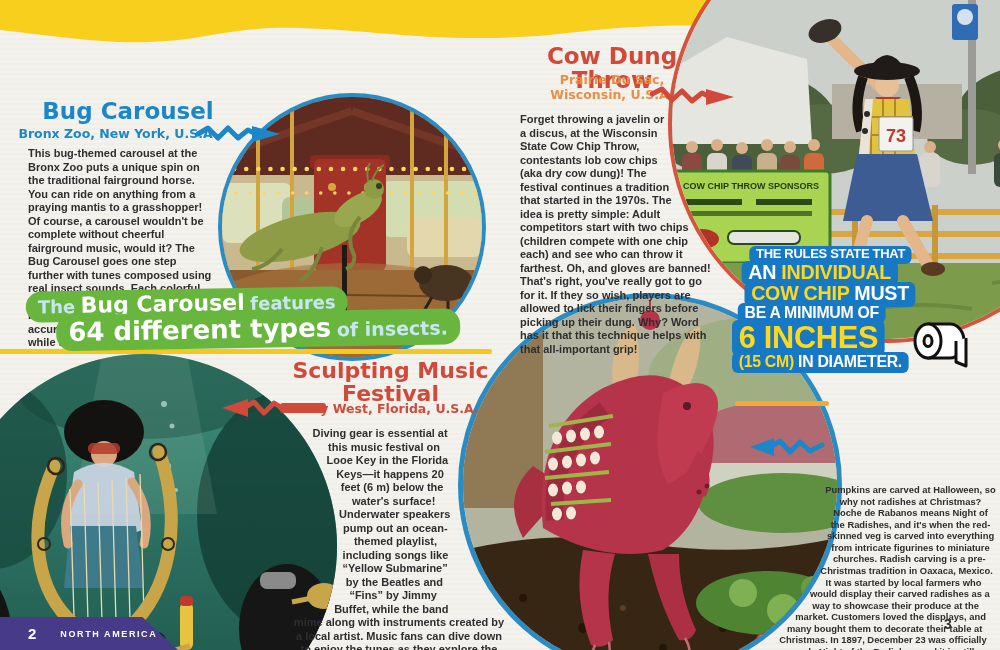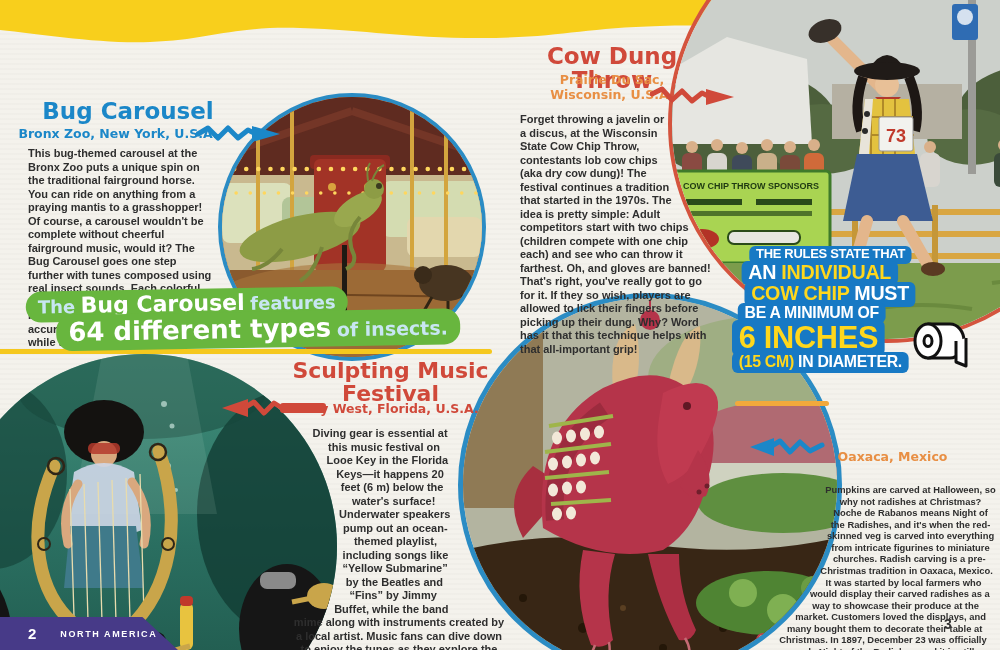--- a/index.html
+++ b/index.html
@@ -345,21 +345,20 @@
     <g fill="#ffffff" stroke="#111" stroke-width="3" stroke-linejoin="round">
       <path d="M16,6 L38,6 A14,17 0 0 1 38,40 L16,40 Z"></path>
       <path d="M44,23 L44,44 L54,48 L54,20"></path>
       <ellipse cx="16" cy="23" rx="13" ry="17"></ellipse>
       <ellipse cx="16" cy="23" rx="4" ry="5.5"></ellipse>
     </g>
   </svg>
 
   <div class="abs dash-orange"></div>
 
-  <div class="abs sec-loc orange-t" style="left:790px;top:449px;width:205px;font-size:12.5px;">Oaxaca, Mexico</div>
 
   <svg class="abs arrow" style="left:750px;top:437px;" width="76" height="20">
     <polygon points="24,1 0,10 24,19" fill="#1b87c8"></polygon>
     <polyline points="20,10 30,4 40,15 50,5 60,14 72,8" fill="none" stroke="#1b87c8" stroke-width="5" stroke-linejoin="round" stroke-linecap="round"></polyline>
   </svg>
 
   <div class="abs bodytxt" style="left:770px;top:484px;width:226px;text-align:center;font-size:9.4px;">
     <div class="spacerL" style="width:55px;height:160px;shape-outside:circle(192px at -125px -4px);"></div>
     <span>Pumpkins are carved at Halloween, so why not radishes at Christmas? Noche de Rabanos means Night of the Radishes, and it's when the red-skinned veg is carved into everything from intricate figurines to miniature churches. Radish carving is a pre-Christmas tradition in Oaxaca, Mexico. It was started by local farmers who would display their carved radishes as a way to showcase their produce at the market. Customers loved the displays, and many bought them to decorate their table at Christmas. In 1897, December 23 was officially made Night of the Radishes, and it is still celebrated with a radish-carving competition.</span>
   </div>

